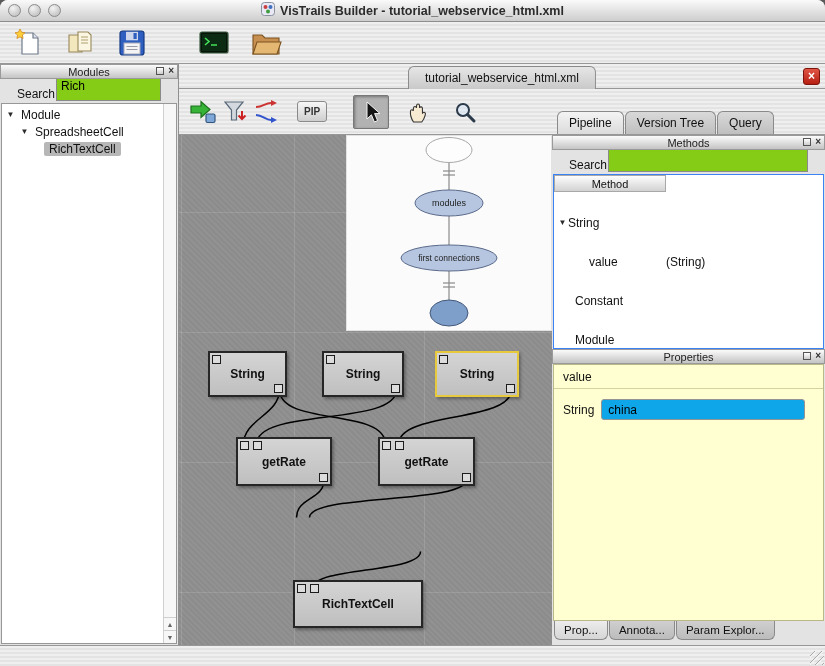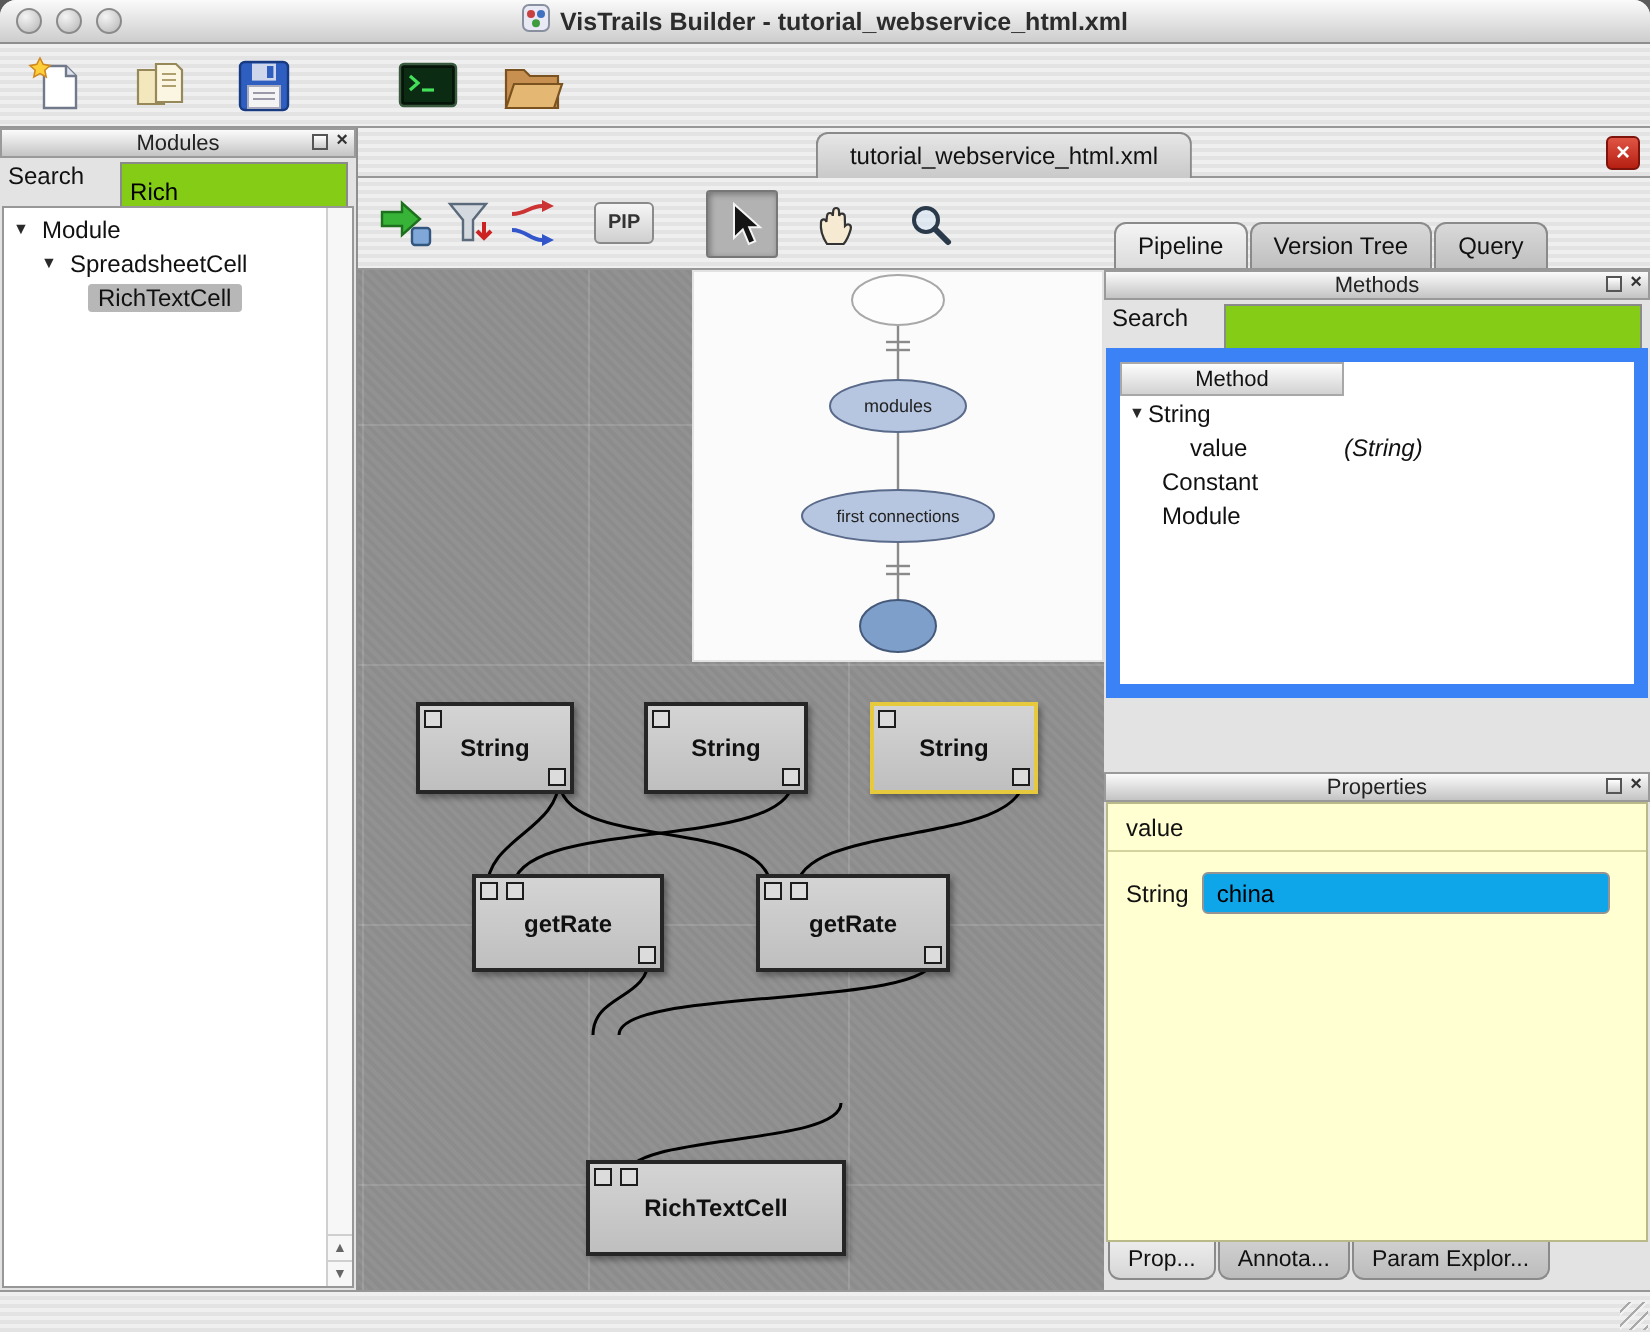--- a/index.html
+++ b/index.html
@@ -33,21 +33,21 @@
   
   .left-panel { width:179px; border-right:1px solid #8f8f8f; background:#e3e3e3;
                 display:flex; flex-direction:column; }
   .dock-titlebar { height:15px; background:linear-gradient(#fbfbfb,#c4c4c4);
                    border:1px solid #9a9a9a; display:flex; align-items:center;
                    justify-content:center; position:relative; font-size:11px; }
   .dock-title { color:#222; }
   .dock-icons { position:absolute; right:3px; top:1px; display:flex; gap:4px; align-items:center; }
   .dock-float { width:8px; height:8px; border:1px solid #555; background:linear-gradient(#fff,#ccc); display:inline-block; }
   .dock-close { font-size:10px; line-height:10px; color:#333; font-weight:bold; }
-  .search-row { height:24px; display:flex; align-items:flex-start; padding:2px 4px; gap:18px; }
+  .search-row { height:24px; display:flex; align-items:flex-end; padding:2px 17px; gap:1px; }
   .search-label { font-size:12px; }
   .search-input { flex:1; height:30px; border:1px solid #8a8a8a; background:#84cc16;
                   font:12px "Liberation Sans",sans-serif; padding:1px 4px; min-width:0; }
   .tree-wrap { flex:1; display:flex; border:1px solid #979797; background:#fff; margin:0 1px 1px 1px; overflow:hidden; }
   .tree-body { flex:1; padding-top:2px; }
   .tree-row { height:17px; display:flex; align-items:center; font-size:12px; white-space:nowrap; }
   .tri { font-size:8px; color:#2a2a2a; width:11px; text-align:center; }
   .tree-label { padding:0 5px; border-radius:2px; }
   .tree-label.selected { background:#b7b7b7; }
   .tree-scroll { width:13px; border-left:1px solid #cfcfcf; background:#f7f7f7;
@@ -99,32 +99,32 @@
 
   
   .right-panel { flex:1; display:flex; flex-direction:column; background:#e3e3e3; }
   .rp-tabs { height:46px; display:flex; align-items:flex-end; padding-left:5px;
              border-bottom:1px solid #979797; }
   .rp-tab { padding:4px 11px; font-size:12px; border:1px solid #8a8a8a; border-bottom:none;
             border-radius:6px 6px 0 0; background:linear-gradient(#d9d9d9,#bfbfbf); margin-right:1px; }
   .rp-tab.active { background:linear-gradient(#f4f4f4,#dbdbdb); }
 
   .methods-dock { height:214px; display:flex; flex-direction:column; }
-  .mtable { flex:1; display:flex; flex-direction:column; border:7px solid #3b82f6;
-            background:#fff; margin:0 1px; overflow:hidden; }
+  .mtable { flex:1; display:flex; flex-direction:column; border:1px solid #3b82f6;
+            background:#fff; margin:0 1px; overflow:hidden;justify-content:space-between; }
   .mhead { display:flex; height:17px; }
   .mhcell { background:linear-gradient(#fdfdfd,#d2d2d2); border:1px solid #a8a8a8;
             font-size:11px; display:flex; align-items:center; justify-content:center; }
   .mhcell.c1 { width:112px; }
   .mhcell.c2 { flex:1; margin-left:-1px; }
   .mrow { display:flex; height:17px; align-items:center; font-size:12px; }
   .mcell1 { width:112px; display:flex; align-items:center; }
-  .mcell2 { flex:1;font-style:italic; }
-
-  .properties-dock { flex:1; display:flex; flex-direction:column;margin-top:37px; }
+  .mcell2 { flex:1; }
+
+  .properties-dock { flex:1; display:flex; flex-direction:column; }
   .props-body { flex:1; background:#ffffd2; border:1px solid #b9b98a; margin:0 1px; }
   .props-group { font-size:12px; padding:5px 9px 4px 9px; border-bottom:1px solid #d3d39e; }
   .props-row { display:flex; align-items:center; gap:7px; padding:10px 9px; }
   .props-type { font-size:12px; }
   .props-input { flex:1; max-width:204px; height:21px; border:1px solid #949494; border-radius:3px;
                  background:#0ea5e9; font:12px "Liberation Sans",sans-serif; padding:1px 6px; }
 
   .rp-bottom-tabs { height:24px; display:flex; align-items:flex-start; padding-left:2px; }
   .rpb-tab { padding:3px 9px; font-size:11.5px; border:1px solid #8a8a8a; border-top:none;
              border-radius:0 0 6px 6px; background:linear-gradient(#cfcfcf,#bcbcbc); margin-right:1px; }

